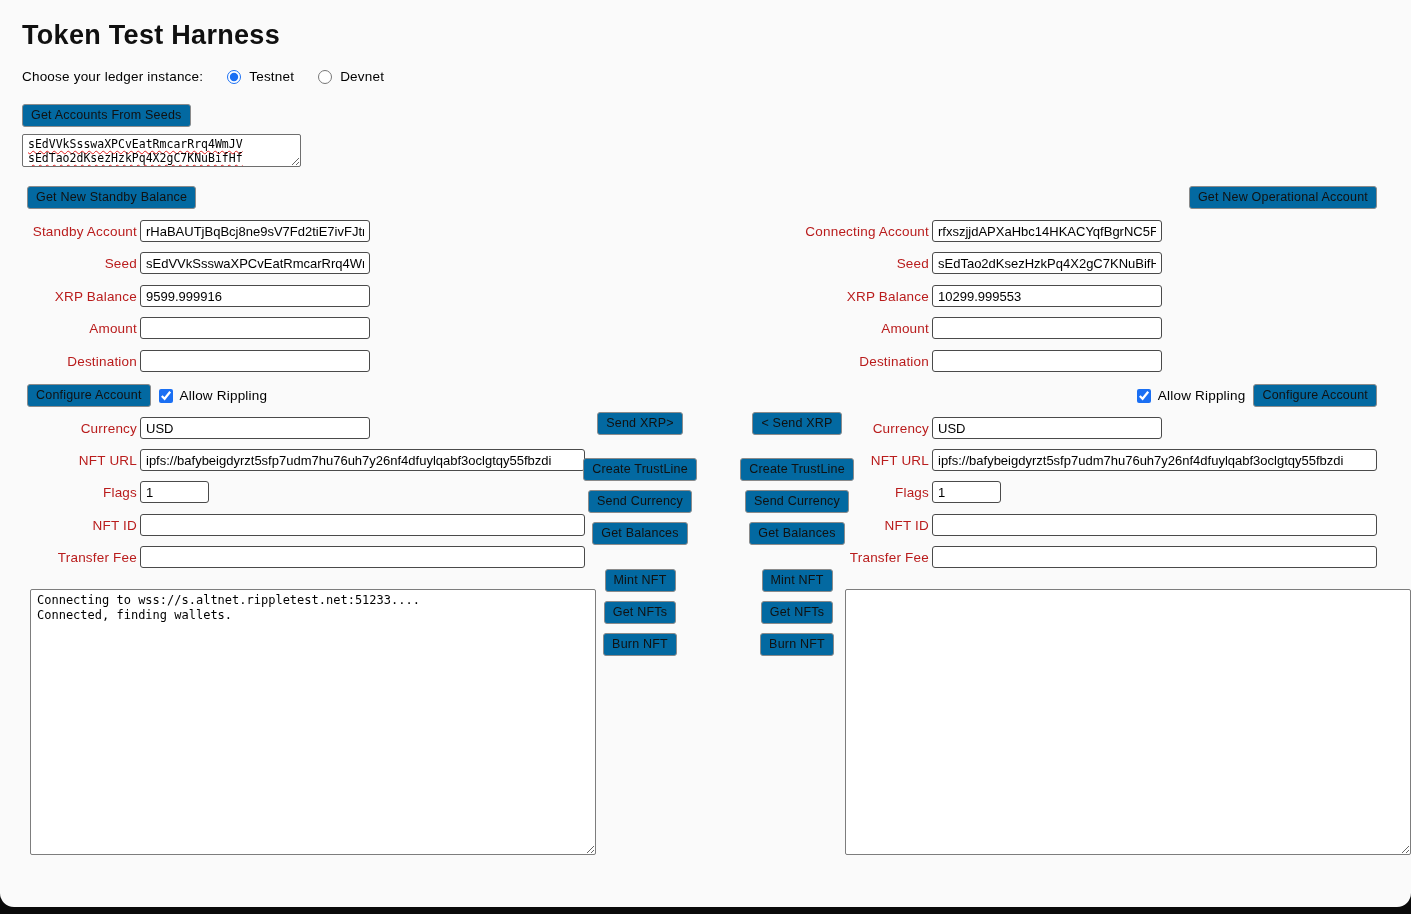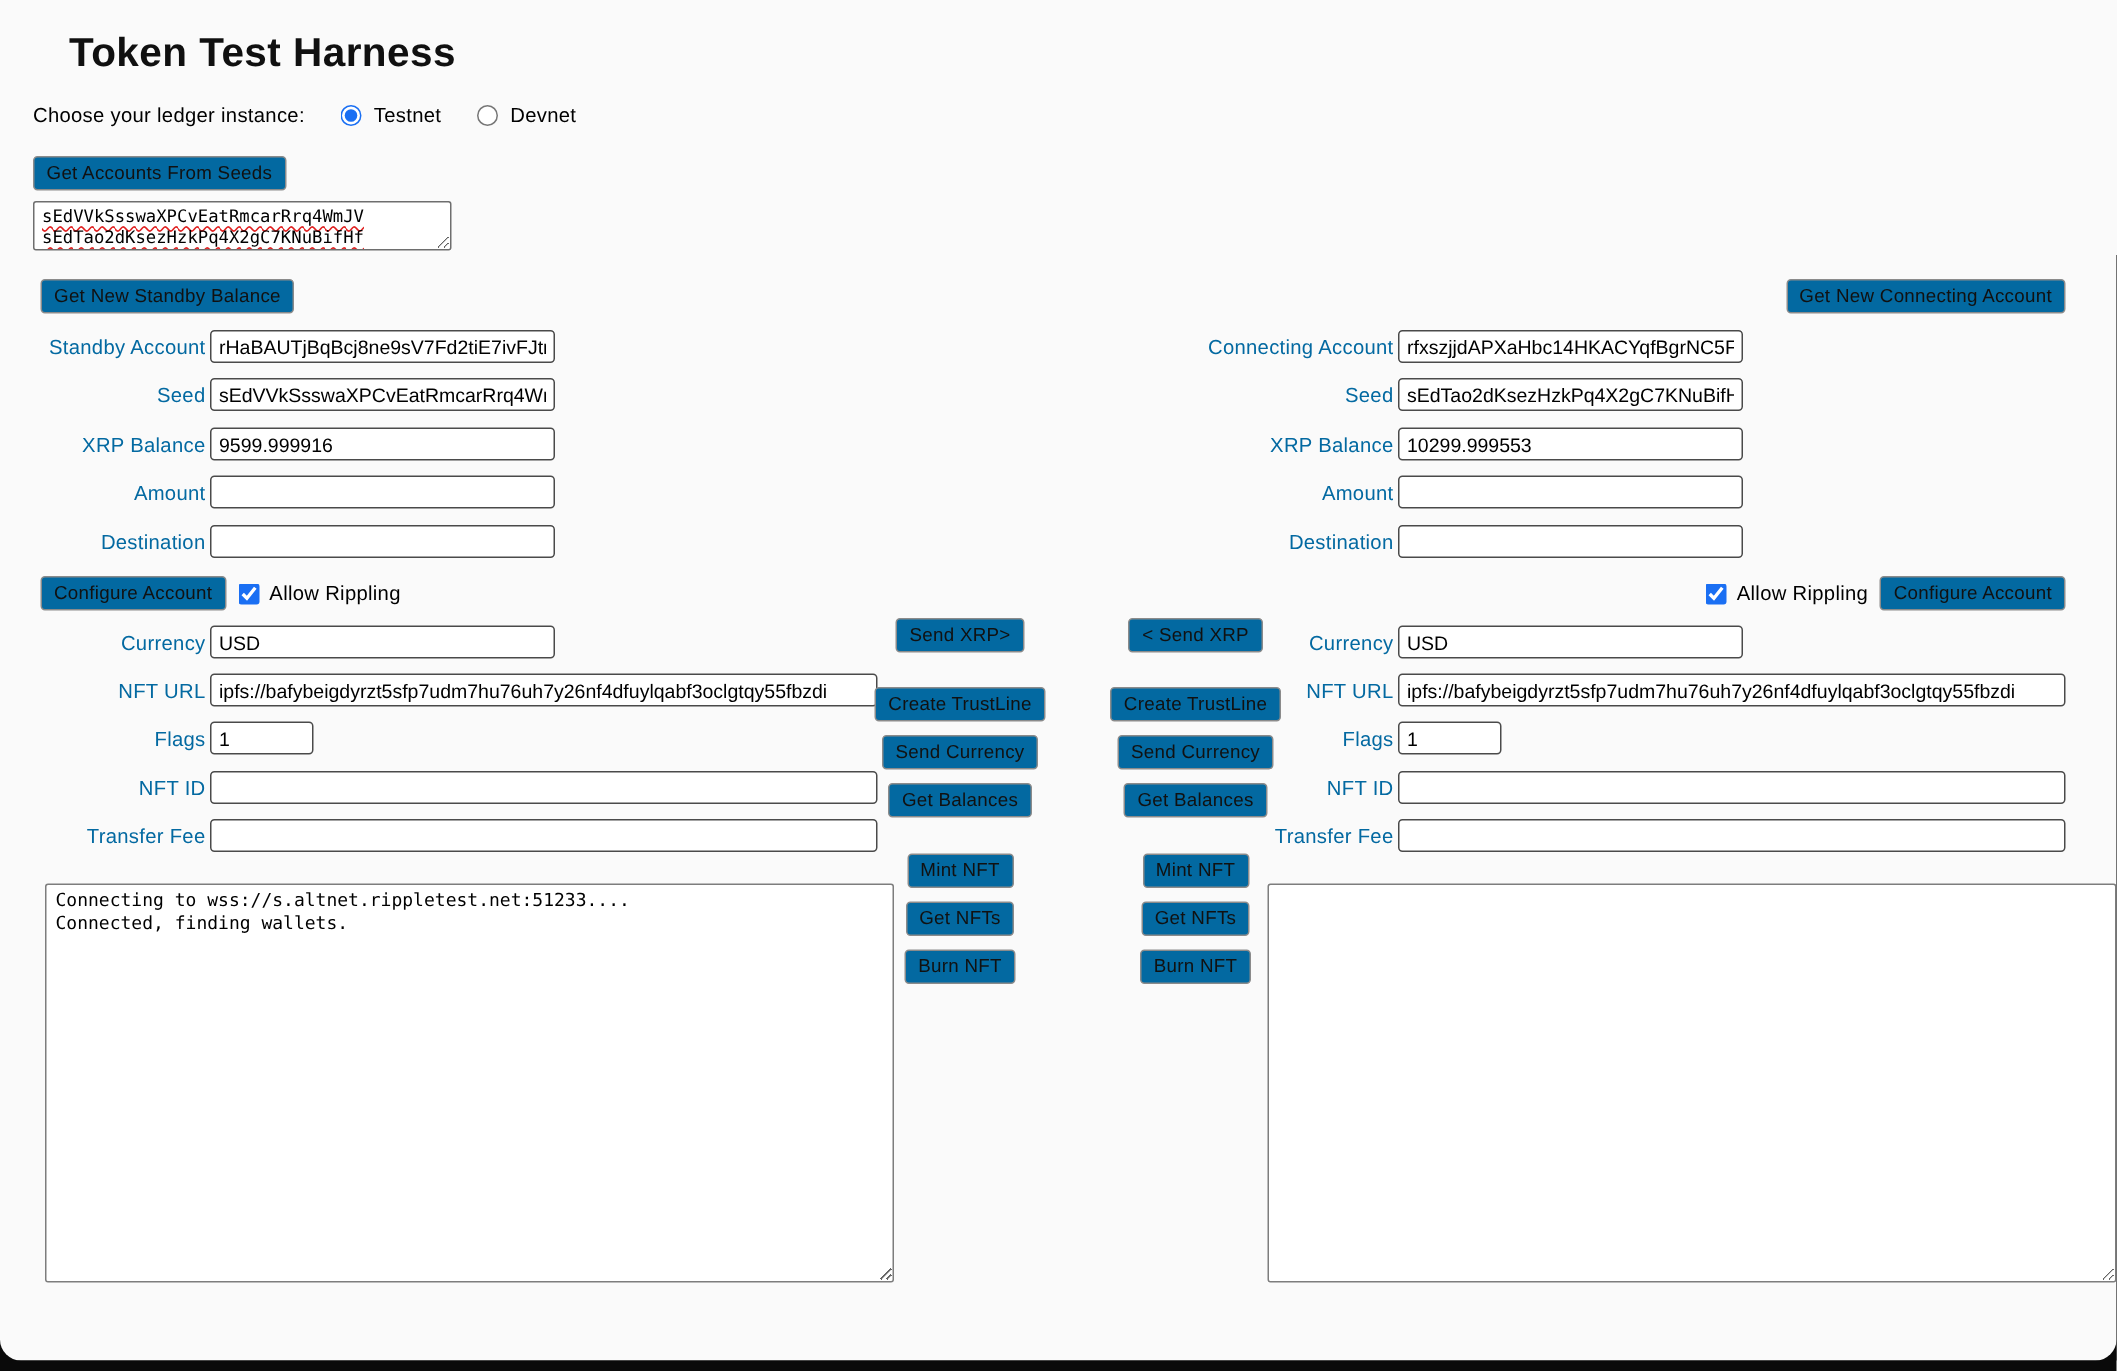--- a/index.html
+++ b/index.html
@@ -10,21 +10,21 @@
     position: relative;
     width: 1411px;
     height: 907px;
     background: #fafafa;
     border-radius: 0 0 14px 14px;
     overflow: hidden;
   }
 
   .page-title {
     position: absolute; left: 22px; top: 20px;
-    font-size: 27px; font-weight: 600; color: #101010; letter-spacing: .3px; margin-left: 24px;
+    font-size: 27px; font-weight: 600; color: #101010; letter-spacing: .3px;
   }
 
   .ledger-row {
     position: absolute; left: 22px; top: 69px; height: 18px;
     display: flex; align-items: flex-start;
     font-size: 13.5px; color: #000; letter-spacing: .2px;
   }
   .radio-group { display: flex; align-items: center; gap: 8px; margin-left: 24px; }
   input[type="radio"], input[type="checkbox"] {
     width: 14px; height: 14px; margin: 0; accent-color: #1a6ff3;
@@ -54,21 +54,21 @@
     white-space: pre; overflow: hidden;
   }
   .results {
     top: 589px; width: 566px; height: 266px;
     font-size: 12px; line-height: 14.5px; padding: 3px 6px;
   }
 
   .frow { position: absolute; display: flex; align-items: center; height: 22px; }
   .frow label {
     display: block; text-align: right;
-    font-size: 13.5px; color: #0369a1; letter-spacing: .2px; padding-right: 3px;
+    font-size: 13.5px; color: #b91c1c; letter-spacing: .2px; padding-right: 3px;
     white-space: nowrap;
   }
   .frow.l { left: 0; }
   .frow.l label { width: 140px; }
   .frow.r { left: 642px; }
   .frow.r label { width: 290px; }
   .frow input {
     height: 22px; background: #fff; color: #000;
     border: 1px solid #4a4a4a; border-radius: 3px;
     font-family: inherit; font-size: 13px; padding: 2px 5px;
@@ -106,21 +106,21 @@
     </span>
   </div>
 
   <button class="btn abs" style="left:22px; top:104px;">Get Accounts From Seeds</button>
 
   <textarea class="abs seeds-box" spellcheck="false" style="">sEdVVkSsswaXPCvEatRmcarRrq4WmJV
 sEdTao2dKsezHzkPq4X2gC7KNuBifHf</textarea>
 
   <button class="btn abs" style="left:27px; top:186px;">Get New Standby Balance</button>
 
-  <button class="btn abs" style="right:34px; top:186px;">Get New Connecting Account</button>
+  <button class="btn abs" style="right:34px; top:186px;">Get New Operational Account</button>
 
   <div class="frow l" style="top:220px;">
     <label>Standby Account</label>
     <input class="w-reg" type="text" value="rHaBAUTjBqBcj8ne9sV7Fd2tiE7ivFJtmk" style="">
   </div>
   <div class="frow l" style="top:252px;">
     <label>Seed</label>
     <input class="w-reg" type="text" value="sEdVVkSsswaXPCvEatRmcarRrq4WmJV" style="">
   </div>
   <div class="frow l" style="top:285px;">

